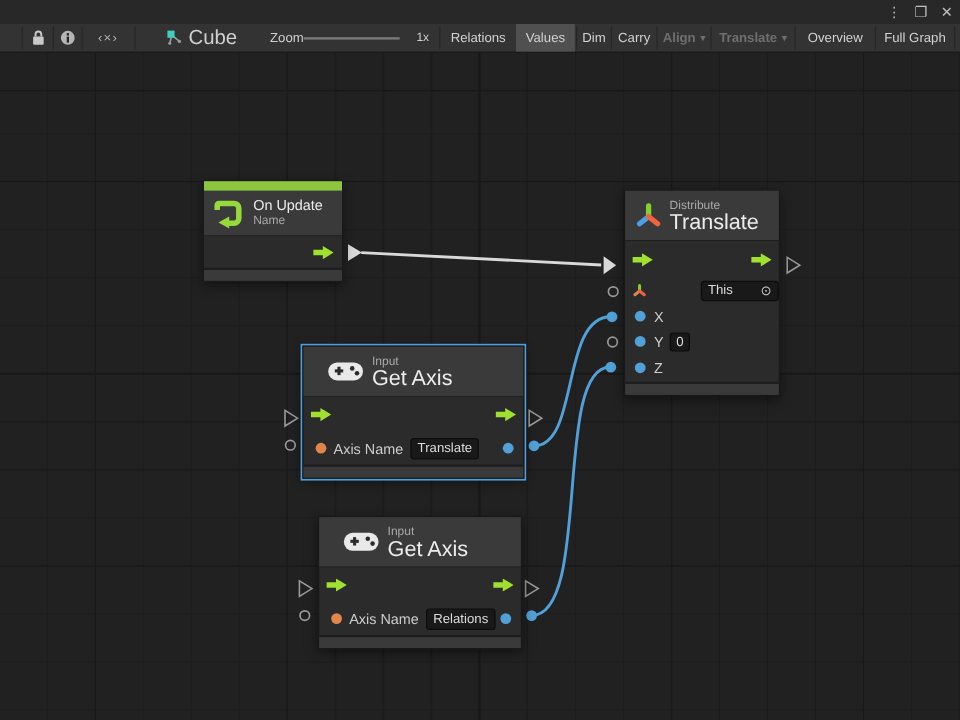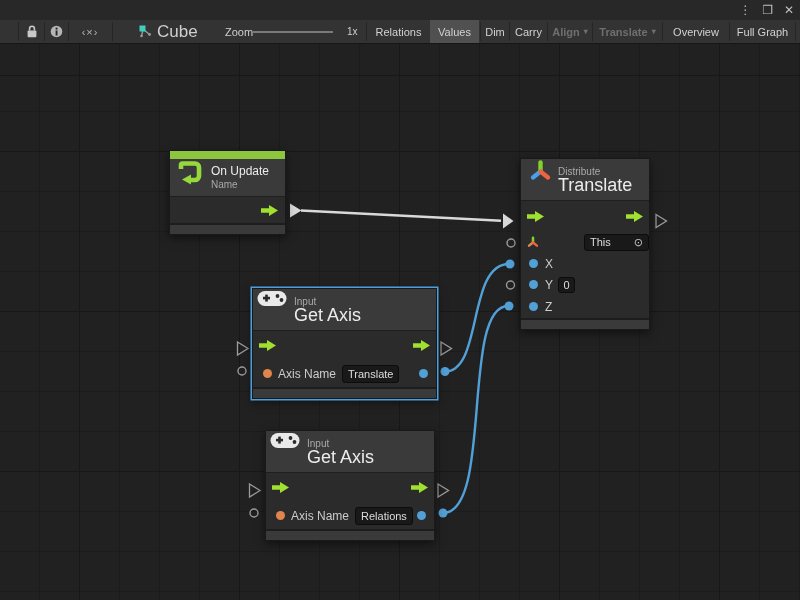--- a/index.html
+++ b/index.html
@@ -45,21 +45,21 @@
       repeating-linear-gradient(0deg,  #1c1c1c 0 1px, transparent 1px 40px);
     background-position: 79px 0, 0 32px, 39px 0, 0 32px; }
 
   #wires { position:absolute; left:0; top:0; width:800px; height:600px; pointer-events:none; z-index:1; }
 
   
   .node { position:absolute; z-index:2; background:#2b2b2b; border:1px solid #191919;
           box-shadow:0 3px 9px rgba(0,0,0,.5); }
   .node.selected { box-shadow:0 0 0 1.5px #4aa0dd, 0 3px 9px rgba(0,0,0,.5); }
   .node .accent { height:8px; background:#8cc63f; }
-  .node .head { background:#3a3a3a; border-bottom:1px solid #1f1f1f; display:flex; }
+  .node .head { background:#3a3a3a; border-bottom:1px solid #1f1f1f; display:flex; align-items:center; }
   .node .titles { display:flex; flex-direction:column; justify-content:center; }
   .node .t-small { font-size:10px; color:#a9a9a9; line-height:12px; }
   .node .t-big   { font-size:18px; color:#ececec; line-height:15px; }
   .row { display:flex; align-items:center; }
   .dot { width:9px; height:9px; border-radius:50%; flex:none; }
   .dot.blue { background:#52a0d8; }
   .dot.orange { background:#e0854c; }
   .port-label { font-size:12px; color:#cccccc; }
   .field { background:#191919; border:1px solid #0c0c0c; border-radius:3px; color:#dddddd;
            font-size:11px; display:flex; align-items:center; padding:0 5px; height:18px; }
@@ -76,21 +76,21 @@
   #node-translate .titles { margin-left:6px; }
   #node-translate .row.flow { height:30px; padding:0 6px; justify-content:space-between; }
   #node-translate .row.this-row { height:22px; padding-left:6px;gap:40px; }
   #node-translate .row.axis { height:21px; padding-left:8px; }
   #node-translate .row.axis .port-label { margin-left:7px; }
   #node-translate .row.z { height:23px; }
   #node-translate .this-field { width:74px; margin-left:5px; height:17px; justify-content:space-between; }
   #node-translate .y-field { width:17px; margin-left:5px; height:16px; justify-content:center; padding:0; }
   .obj-picker { color:#c9c9c9; font-size:11px; }
 
-  .getaxis .head { height:42px; padding-left:4px; }
+  .getaxis .head { height:42px; padding-left:20px; }
   .getaxis .titles { margin-left:7px; }
   .getaxis .row.flow { height:29px; padding:0 6px; justify-content:space-between; }
   .getaxis .row.value { height:27px; padding-left:10px; padding-right:8px; }
   .getaxis .row.value .port-label { margin-left:6px; }
   .getaxis .row.value .field { margin-left:6px; }
   .getaxis .row.value .dot.blue { margin-left:auto; }
   #node-getaxis-h { left:252px; top:288px; width:185px; }
   #node-getaxis-v { left:265px; top:430px; width:170px; }
 
   .arrow-port { flex:none; display:block; }

